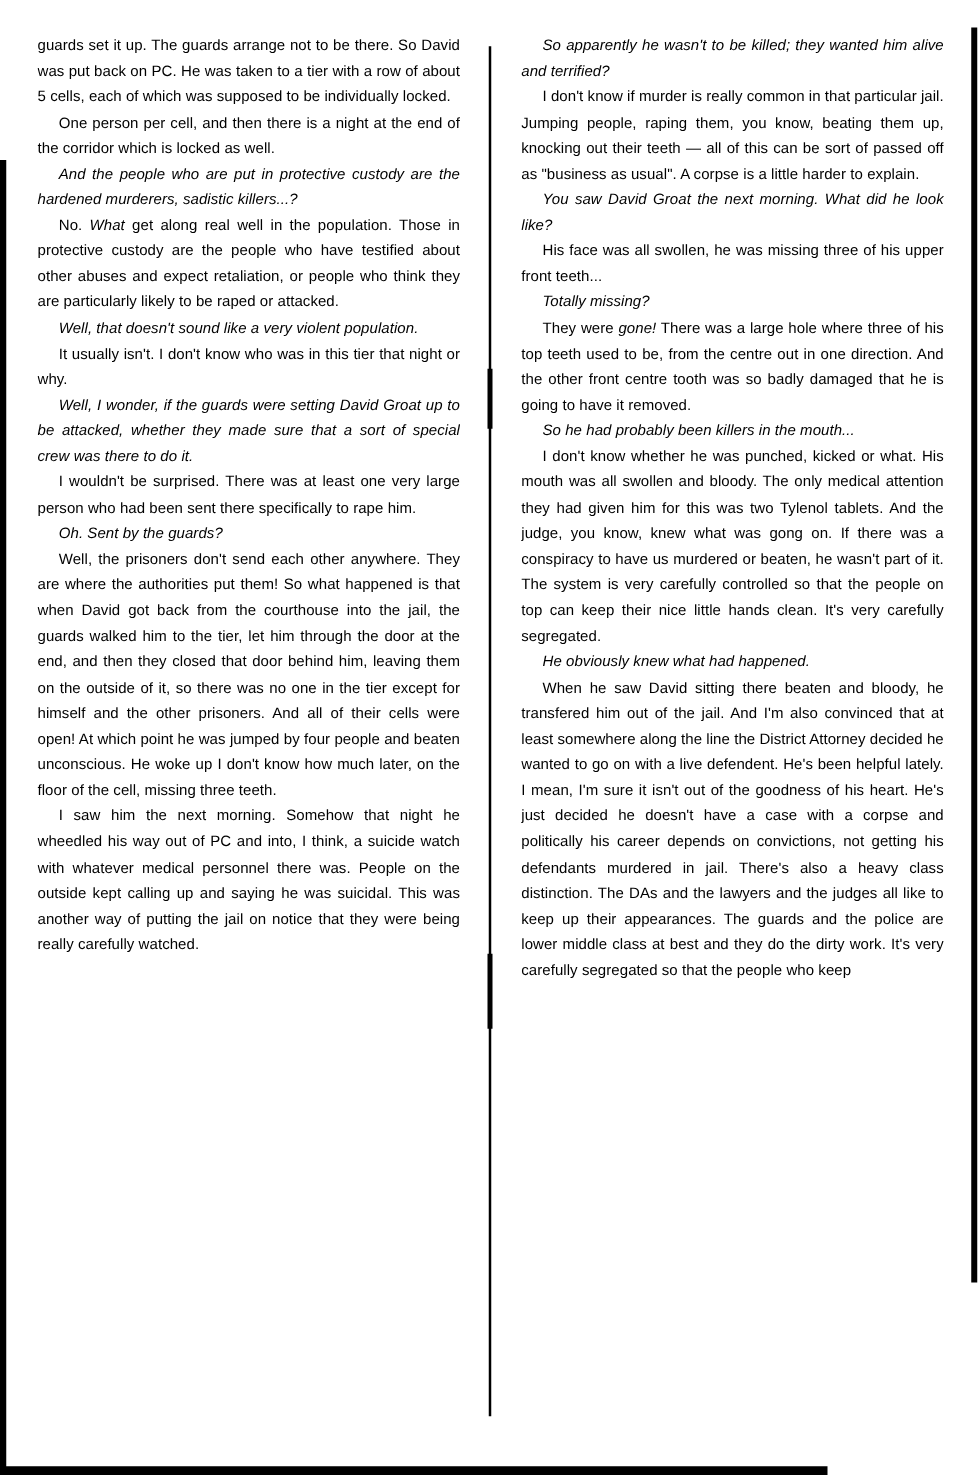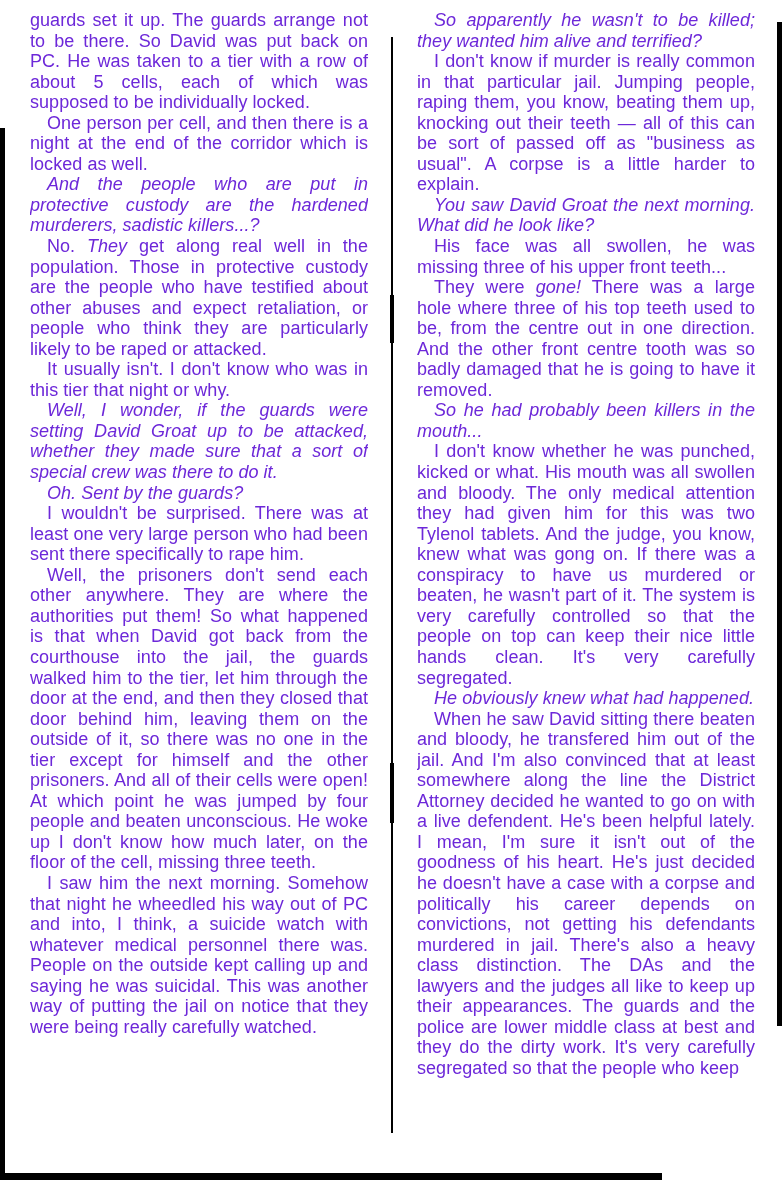--- a/index.html
+++ b/index.html
@@ -18,23 +18,23 @@
   .border-bottom{position:absolute;left:0;top:1173px;width:662px;height:7px;background:#000;}
   .col-divider{position:absolute;left:391px;top:37px;width:2px;height:1096px;background:#000;}
   .col-divider:before{
     content:"";position:absolute;left:-1px;top:258px;width:4px;height:48px;background:#000;
   }
   .col-divider:after{
     content:"";position:absolute;left:-1px;top:726px;width:4px;height:60px;background:#000;
   }
 
   .column{
-    position:absolute;top:10px;width:338px;
-    font-size:18px;line-height:20.55px;
-    color:#6d28d9;
+    position:absolute;top:26px;width:338px;
+    font-size:12px;line-height:20.55px;
+    color:#000000;
     text-align:justify;
     letter-spacing:0.05px;
     max-height:1112px;overflow:hidden;
   }
   .column-left{left:30px;}
   .column-right{left:417px;}
 
   .para{margin:0;text-indent:17px;}
   .para.q{font-style:italic;}
   .para.no-indent{text-indent:0;}
@@ -50,33 +50,35 @@
 <div class="page">
   <div class="border-left"></div>
   <div class="border-right"></div>
   <div class="border-bottom"></div>
   <div class="col-divider"></div>
 
   <div class="column column-left">
       <p class="para a no-indent">guards set it up. The guards arrange not to be there. So David was put back on PC. He was taken to a tier with a row of about 5 cells, each of which was supposed to be individually locked.</p>
       <p class="para a">One person per cell, and then there is a night at the end of the corridor which is locked as well.</p>
       <p class="para q">And the people who are put in protective custody are the hardened murderers, sadistic killers...?</p>
-      <p class="para a">No. <i>They</i> get along real well in the population. Those in protective custody are the people who have testified about other abuses and expect retaliation, or people who think they are particularly likely to be raped or attacked.</p>
+      <p class="para a">No. <i>What</i> get along real well in the population. Those in protective custody are the people who have testified about other abuses and expect retaliation, or people who think they are particularly likely to be raped or attacked.</p>
+      <p class="para q">Well, that doesn't sound like a very violent population.</p>
       <p class="para a">It usually isn't. I don't know who was in this tier that night or why.</p>
       <p class="para q">Well, I wonder, if the guards were setting David Groat up to be attacked, whether they made sure that a sort of special crew was there to do it.</p>
+      <p class="para a">I wouldn't be surprised. There was at least one very large person who had been sent there specifically to rape him.</p>
       <p class="para q">Oh. Sent by the guards?</p>
-      <p class="para a">I wouldn't be surprised. There was at least one very large person who had been sent there specifically to rape him.</p>
       <p class="para a">Well, the prisoners don't send each other anywhere. They are where the authorities put them! So what happened is that when David got back from the courthouse into the jail, the guards walked him to the tier, let him through the door at the end, and then they closed that door behind him, leaving them on the outside of it, so there was no one in the tier except for himself and the other prisoners. And all of their cells were open! At which point he was jumped by four people and beaten unconscious. He woke up I don't know how much later, on the floor of the cell, missing three teeth.</p>
       <p class="para a">I saw him the next morning. Somehow that night he wheedled his way out of PC and into, I think, a suicide watch with whatever medical personnel there was. People on the outside kept calling up and saying he was suicidal. This was another way of putting the jail on notice that they were being really carefully watched.</p>
     </div>
   <div class="column column-right">
       <p class="para q">So apparently he wasn't to be killed; they wanted him alive and terrified?</p>
       <p class="para a">I don't know if murder is really common in that particular jail. Jumping people, raping them, you know, beating them up, knocking out their teeth — all of this can be sort of passed off as "business as usual". A corpse is a little harder to explain.</p>
       <p class="para q">You saw David Groat the next morning. What did he look like?</p>
       <p class="para a">His face was all swollen, he was missing three of his upper front teeth...</p>
+      <p class="para q">Totally missing?</p>
       <p class="para a">They were <i>gone!</i> There was a large hole where three of his top teeth used to be, from the centre out in one direction. And the other front centre tooth was so badly damaged that he is going to have it removed.</p>
       <p class="para q">So he had probably been killers in the mouth...</p>
       <p class="para a">I don't know whether he was punched, kicked or what. His mouth was all swollen and bloody. The only medical attention they had given him for this was two Tylenol tablets. And the judge, you know, knew what was gong on. If there was a conspiracy to have us murdered or beaten, he wasn't part of it. The system is very carefully controlled so that the people on top can keep their nice little hands clean. It's very carefully segregated.</p>
       <p class="para q">He obviously knew what had happened.</p>
       <p class="para a">When he saw David sitting there beaten and bloody, he transfered him out of the jail. And I'm also convinced that at least somewhere along the line the District Attorney decided he wanted to go on with a live defendent. He's been helpful lately. I mean, I'm sure it isn't out of the goodness of his heart. He's just decided he doesn't have a case with a corpse and politically his career depends on convictions, not getting his defendants murdered in jail. There's also a heavy class distinction. The DAs and the lawyers and the judges all like to keep up their appearances. The guards and the police are lower middle class at best and they do the dirty work. It's very carefully segregated so that the people who keep</p>
     </div>
 
   <div class="page-number">35</div>
 </div>
 

